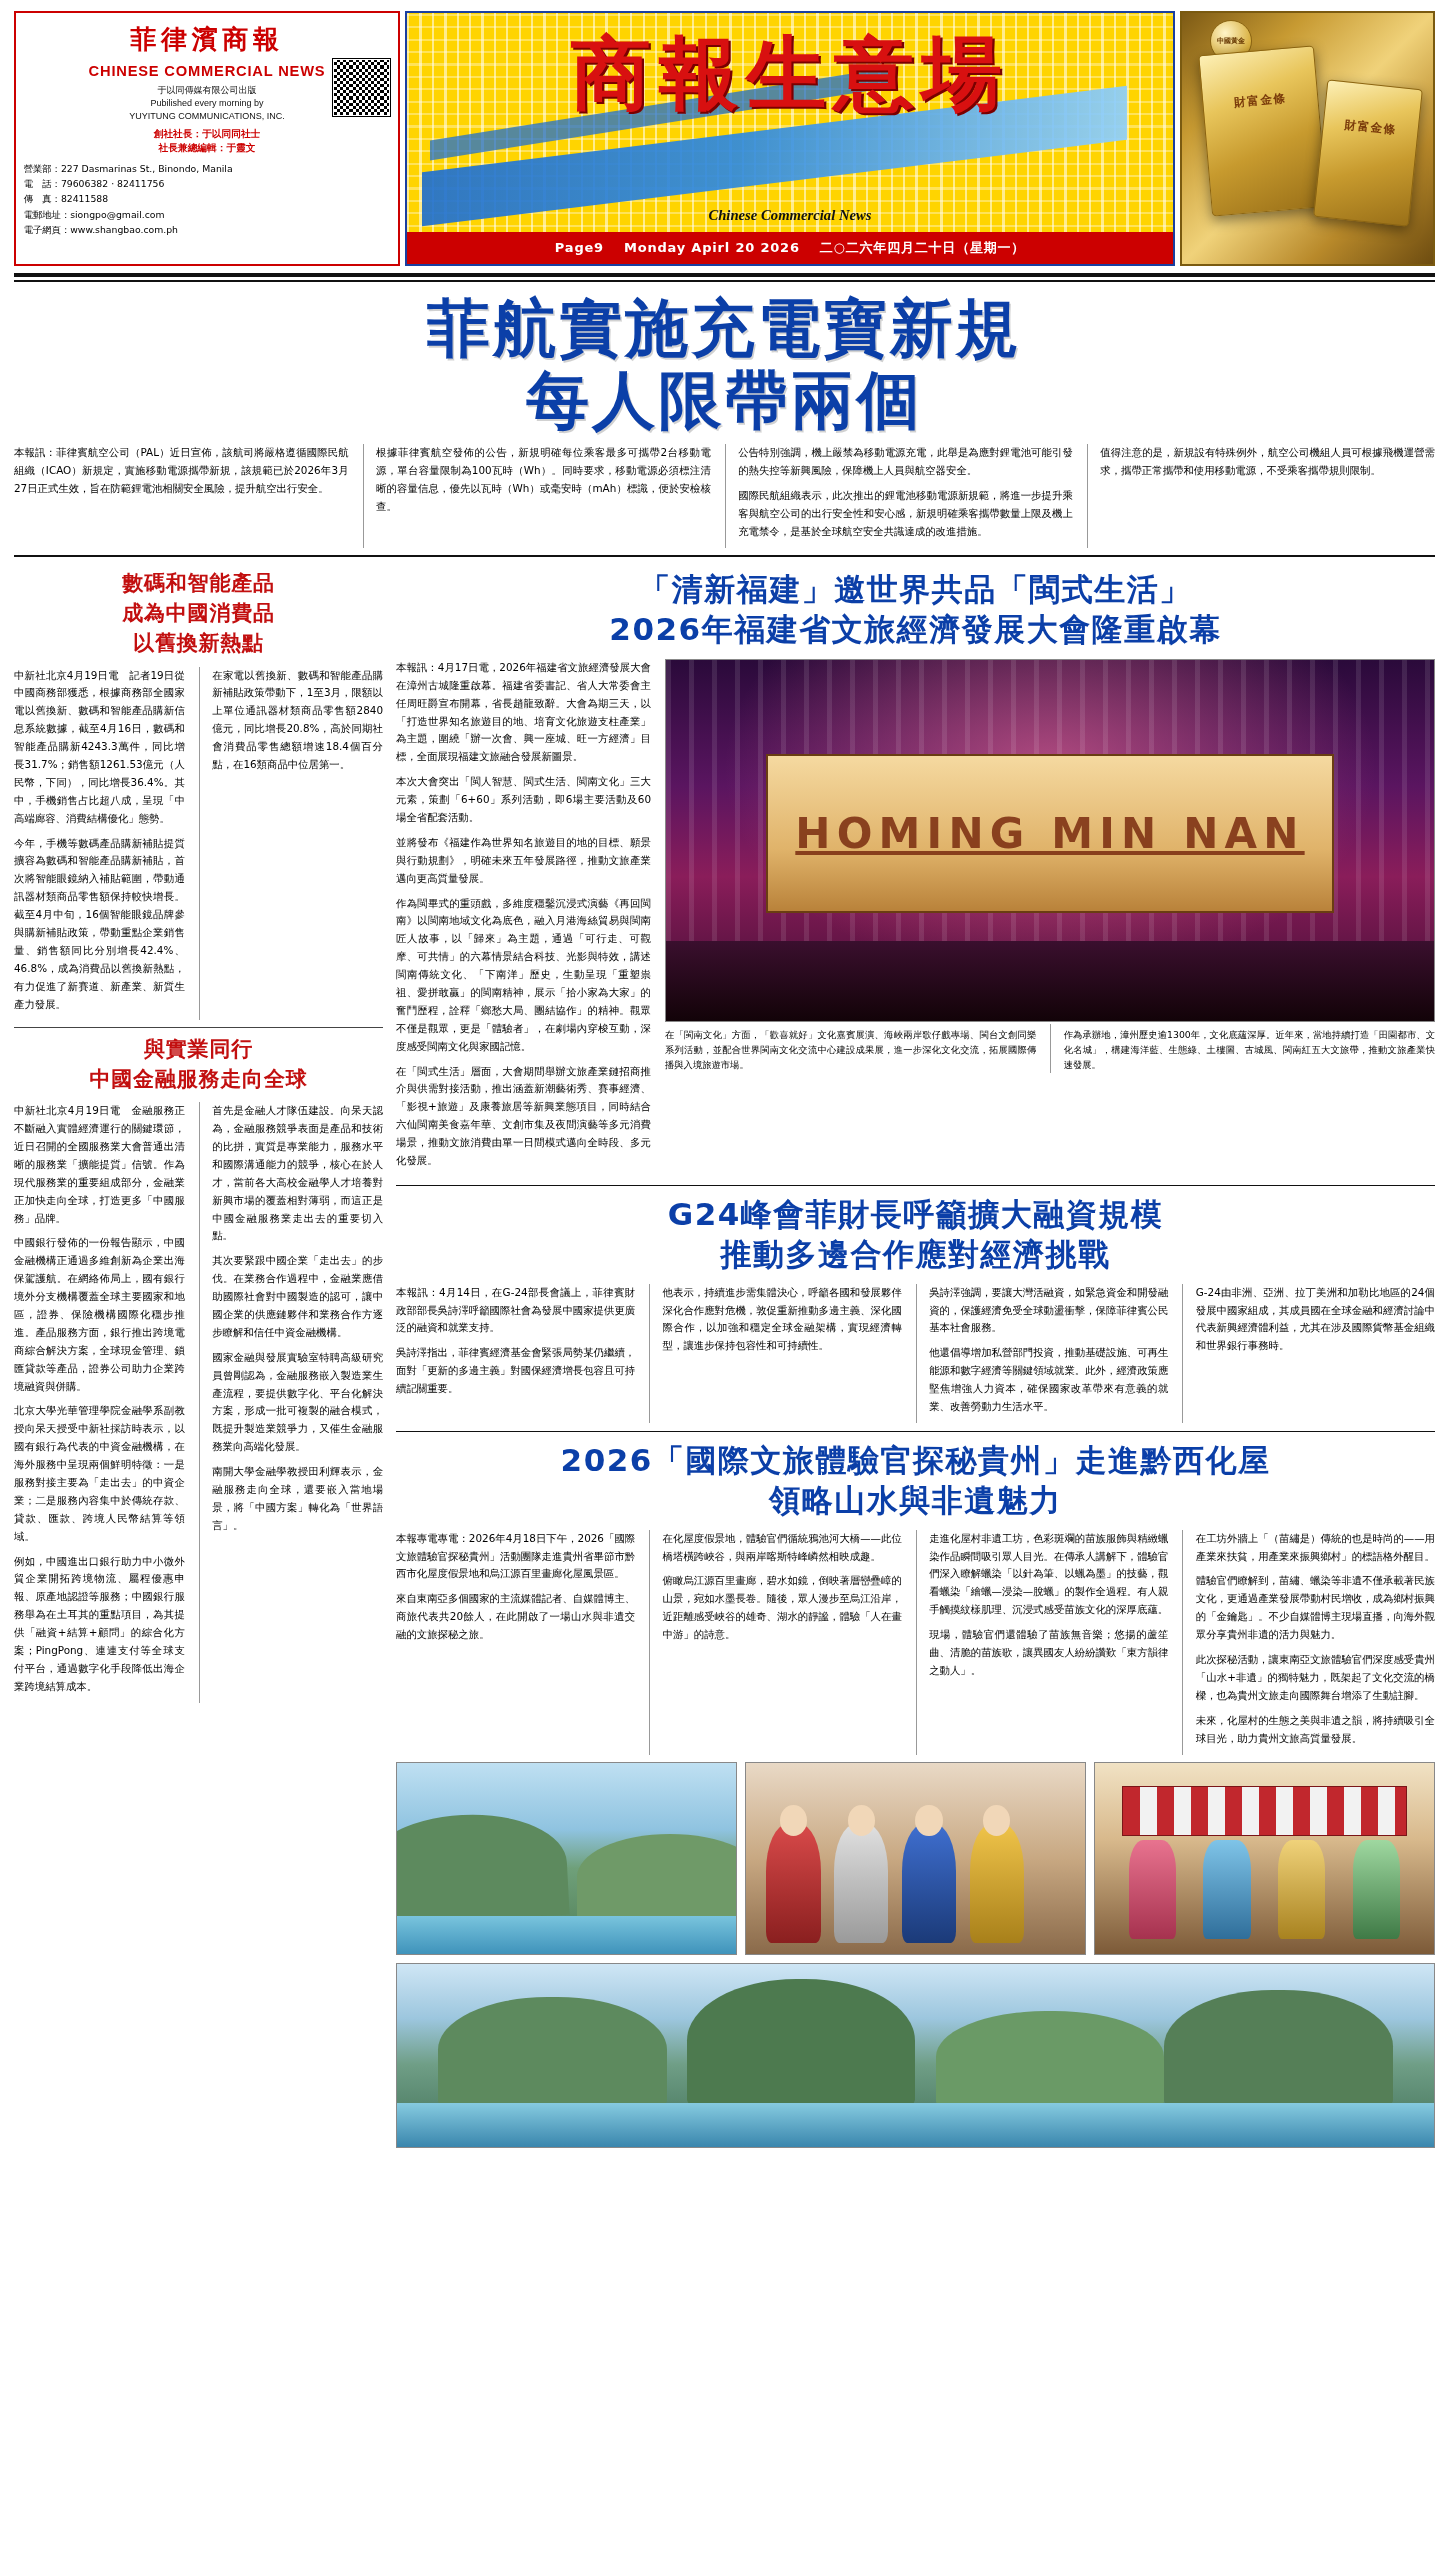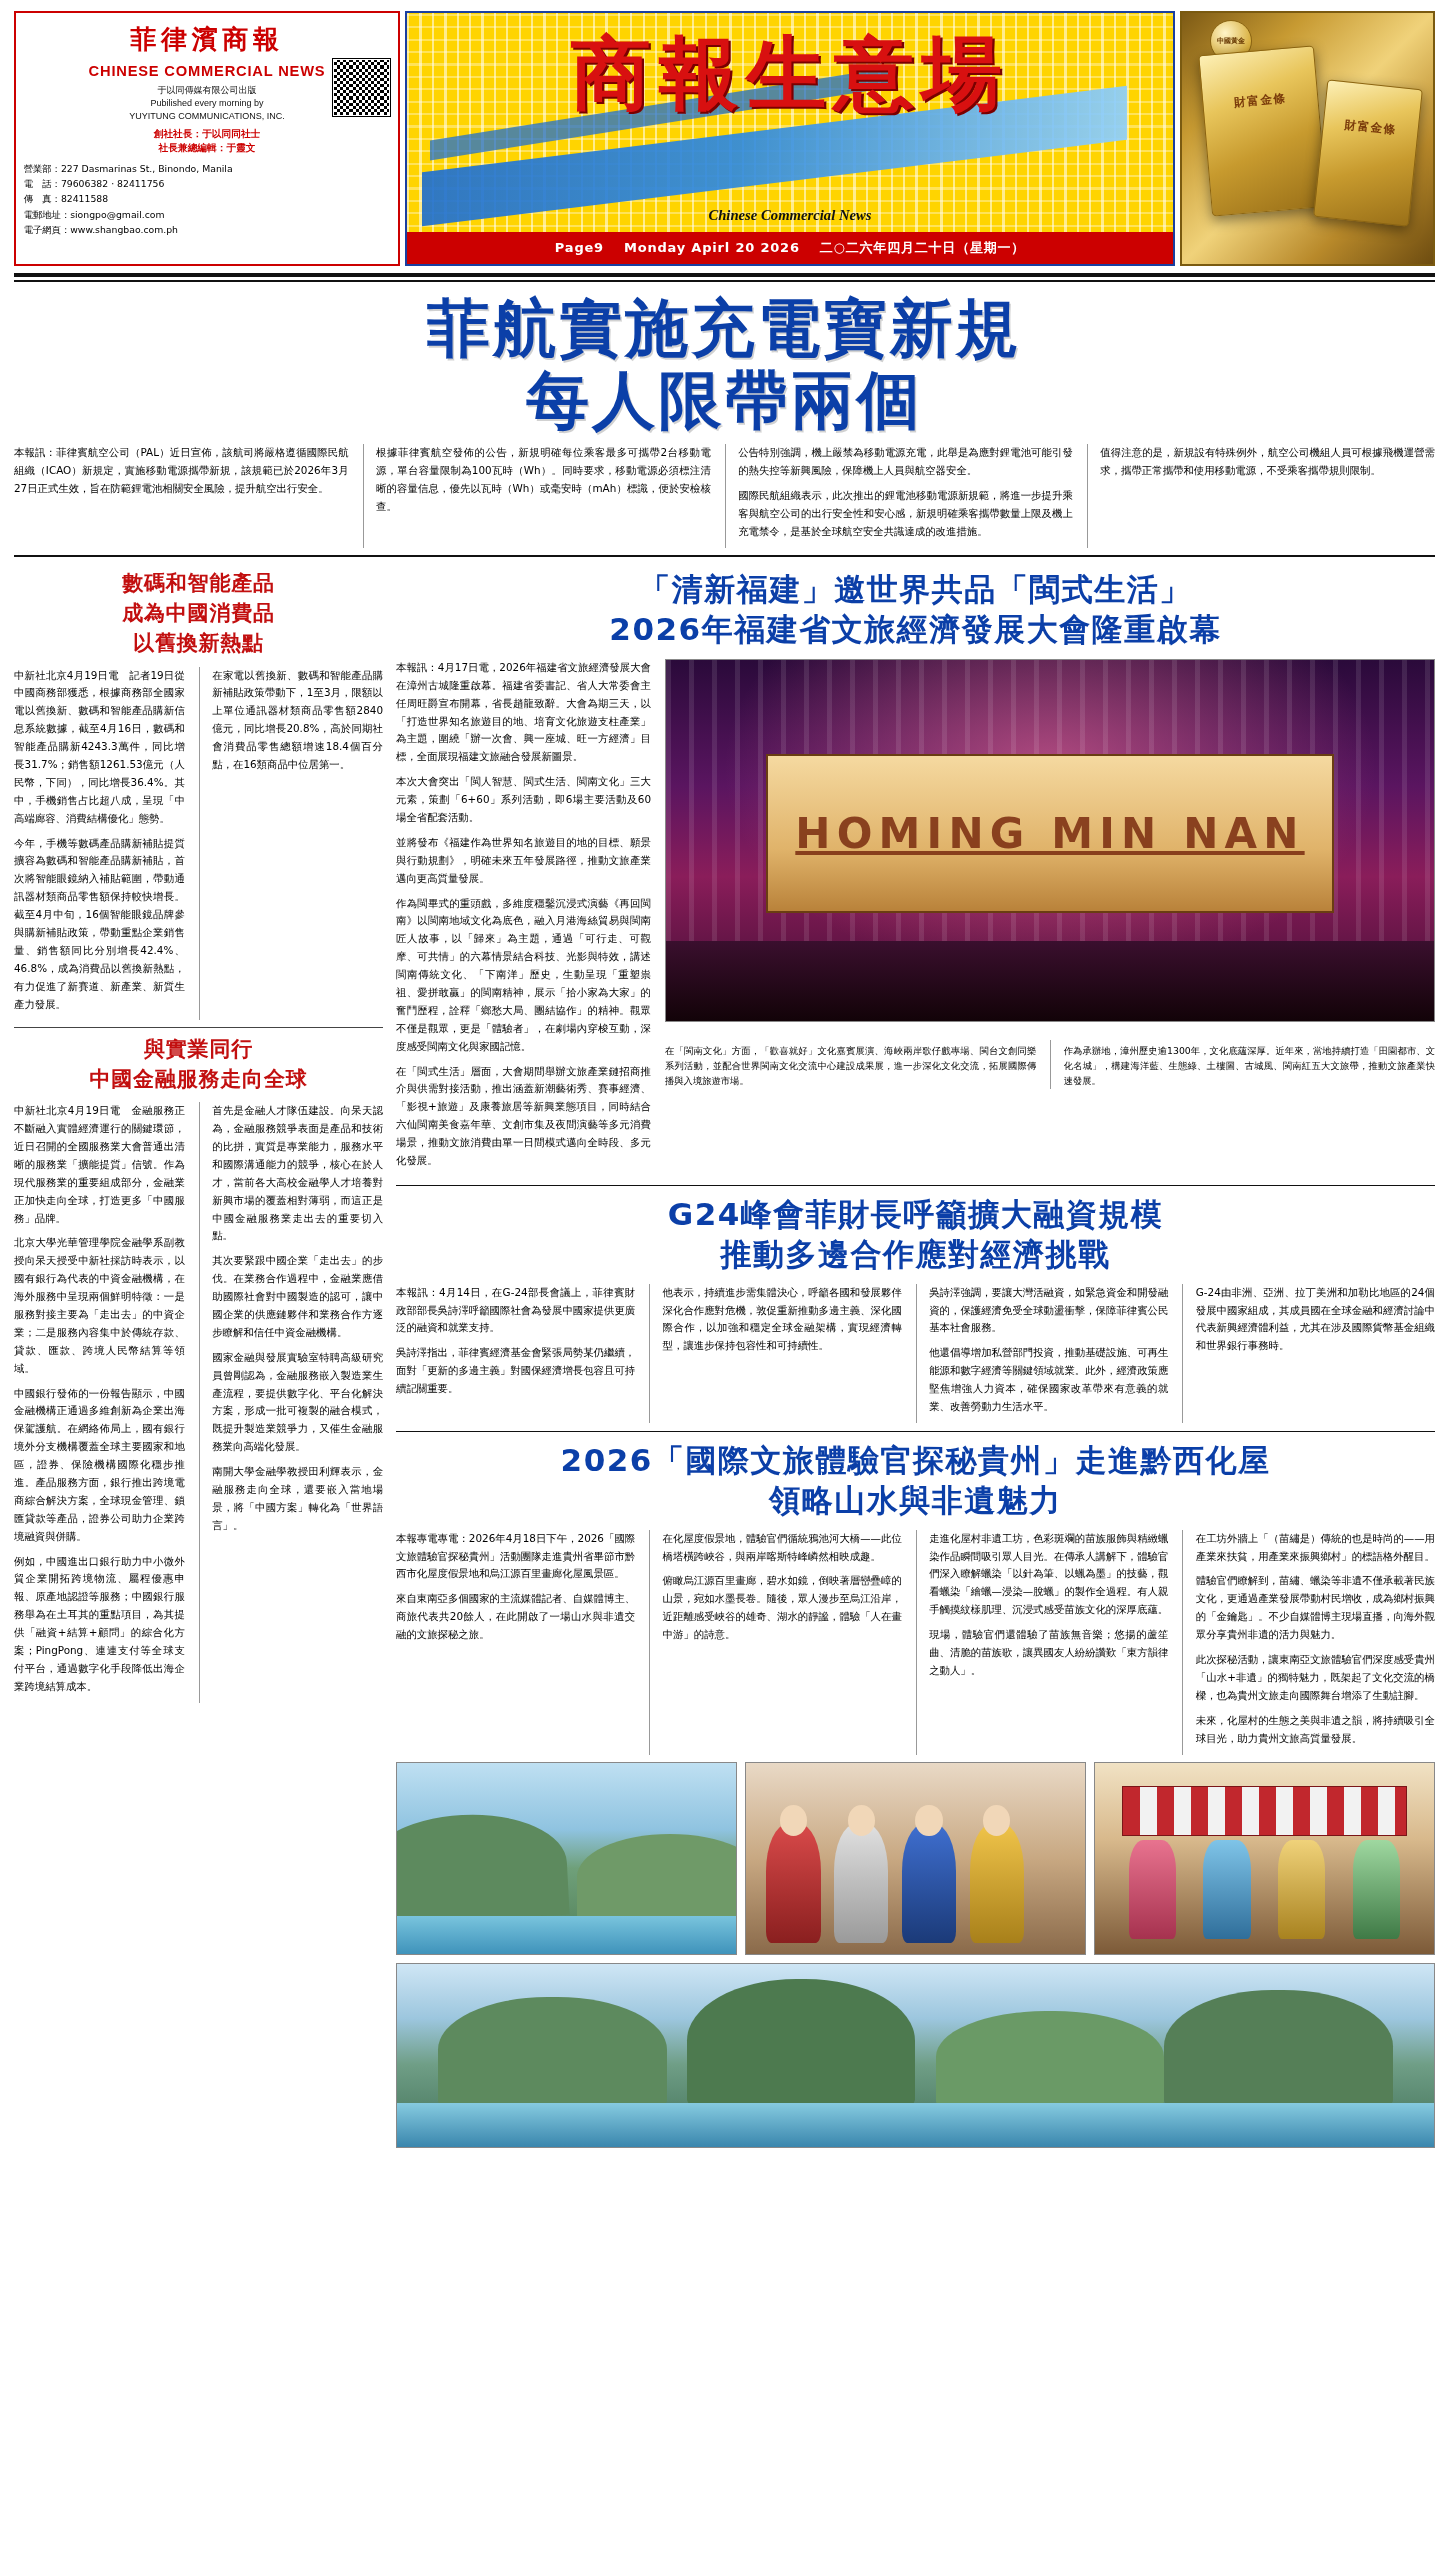--- a/index.html
+++ b/index.html
@@ -327,22 +327,22 @@
       <div class="hr-thin"></div>
 
       <div>
         <div class="sec-head-red">
           <div>與實業同行</div>
           <div>中國金融服務走向全球</div>
         </div>
         <div class="cols">
           <div class="col">
             <p class="body">中新社北京4月19日電　金融服務正不斷融入實體經濟運行的關鍵環節，近日召開的全國服務業大會普通出清晰的服務業「擴能提質」信號。作為現代服務業的重要組成部分，金融業正加快走向全球，打造更多「中國服務」品牌。</p>
+            <p class="body">中國銀行發佈的一份報告顯示，中國金融機構正通過多維創新為企業出海保駕護航。在網絡佈局上，國有銀行境外分支機構覆蓋全球主要國家和地區，證券、保險機構國際化穩步推進。產品服務方面，銀行推出跨境電商綜合解決方案，全球現金管理、鎖匯貸款等產品，證券公司助力企業跨境融資與併購。</p>
             <p class="body">北京大學光華管理學院金融學系副教授向呆天授受中新社採訪時表示，以國有銀行為代表的中資金融機構，在海外服務中呈現兩個鮮明特徵：一是服務對接主要為「走出去」的中資企業；二是服務內容集中於傳統存款、貸款、匯款、跨境人民幣結算等領域。</p>
-            <p class="body">中國銀行發佈的一份報告顯示，中國金融機構正通過多維創新為企業出海保駕護航。在網絡佈局上，國有銀行境外分支機構覆蓋全球主要國家和地區，證券、保險機構國際化穩步推進。產品服務方面，銀行推出跨境電商綜合解決方案，全球現金管理、鎖匯貸款等產品，證券公司助力企業跨境融資與併購。</p>
             <p class="body">例如，中國進出口銀行助力中小微外貿企業開拓跨境物流、屬程優惠申報、原產地認證等服務；中國銀行服務舉為在土耳其的重點項目，為其提供「融資+結算+顧問」的綜合化方案；PingPong、連連支付等全球支付平台，通過數字化手段降低出海企業跨境結算成本。</p>
           </div>
           <div class="col col-sep">
             <p class="body">首先是金融人才隊伍建設。向呆天認為，金融服務競爭表面是產品和技術的比拼，實質是專業能力，服務水平和國際溝通能力的競爭，核心在於人才，當前各大高校金融學人才培養對新興市場的覆蓋相對薄弱，而這正是中國金融服務業走出去的重要切入點。</p>
             <p class="body">其次要緊跟中國企業「走出去」的步伐。在業務合作過程中，金融業應借助國際社會對中國製造的認可，讓中國企業的供應鏈夥伴和業務合作方逐步瞭解和信任中資金融機構。</p>
             <p class="body">國家金融與發展實驗室特聘高級研究員曾剛認為，金融服務嵌入製造業生產流程，要提供數字化、平台化解決方案，形成一批可複製的融合模式，既提升製造業競爭力，又催生金融服務業向高端化發展。</p>
             <p class="body">南開大學金融學教授田利輝表示，金融服務走向全球，還要嵌入當地場景，將「中國方案」轉化為「世界語言」。</p>
           </div>
         </div>
       </div>
@@ -365,21 +365,21 @@
             <p class="body">在「閩式生活」層面，大會期間舉辦文旅產業鏈招商推介與供需對接活動，推出涵蓋新潮藝術秀、賽事經濟、「影視+旅遊」及康養旅居等新興業態項目，同時結合六仙閩南美食嘉年華、文創市集及夜間演藝等多元消費場景，推動文旅消費由單一日間模式邁向全時段、多元化發展。</p>
           </div>
           <div class="col" style="flex:2">
             <div class="photo ph-stage">
               <div class="lights"></div>
               <div class="screen">
                 <div class="cn">HOMING MIN NAN</div>
               </div>
               <div class="crowd"></div>
             </div>
-            <div class="cols" style="margin-top:18px">
+            <div class="cols" style="margin-top:2px">
               <div class="col">
                 <p class="cap">在「閩南文化」方面，「歡喜就好」文化嘉賓展演、海峽兩岸歌仔戲專場、閩台文創同樂系列活動，並配合世界閩南文化交流中心建設成果展，進一步深化文化交流，拓展國際傳播與入境旅遊市場。</p>
               </div>
               <div class="col col-sep">
                 <p class="cap">作為承辦地，漳州歷史逾1300年，文化底蘊深厚。近年來，當地持續打造「田園都市、文化名城」，構建海洋藍、生態綠、土樓圖、古城風、閩南紅五大文旅帶，推動文旅產業快速發展。</p>
               </div>
             </div>
           </div>
         </div>
       </div>

